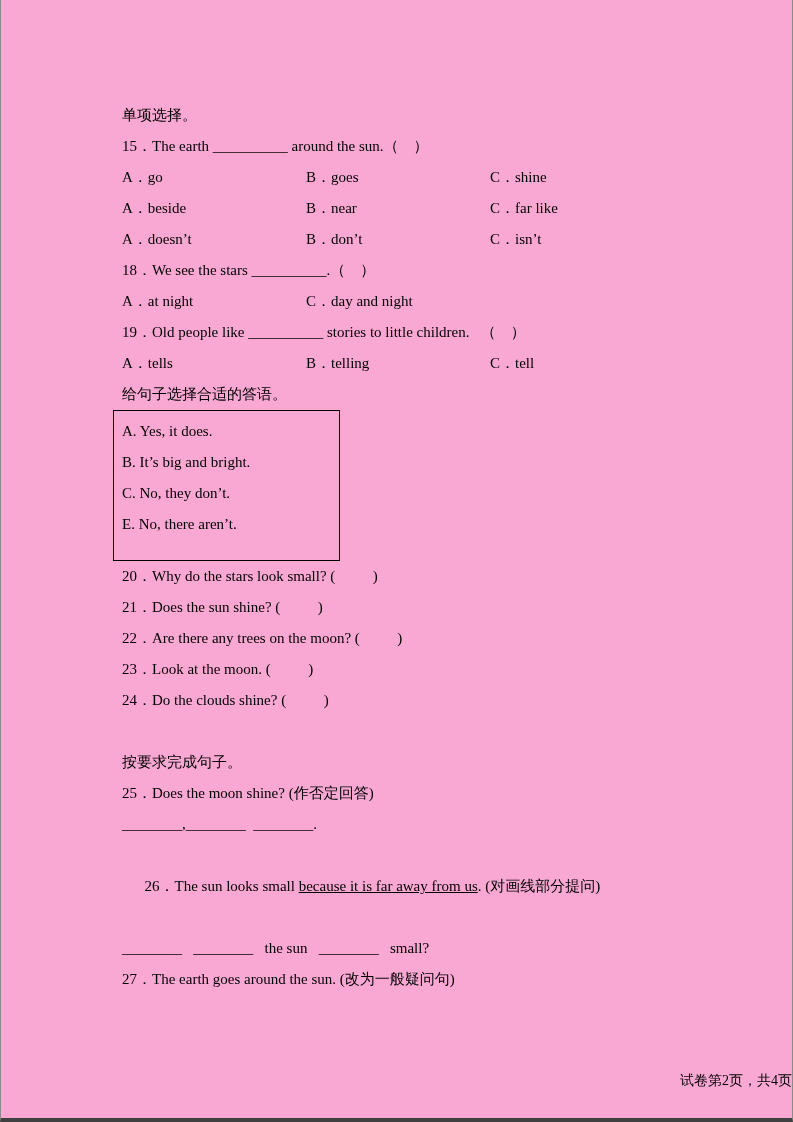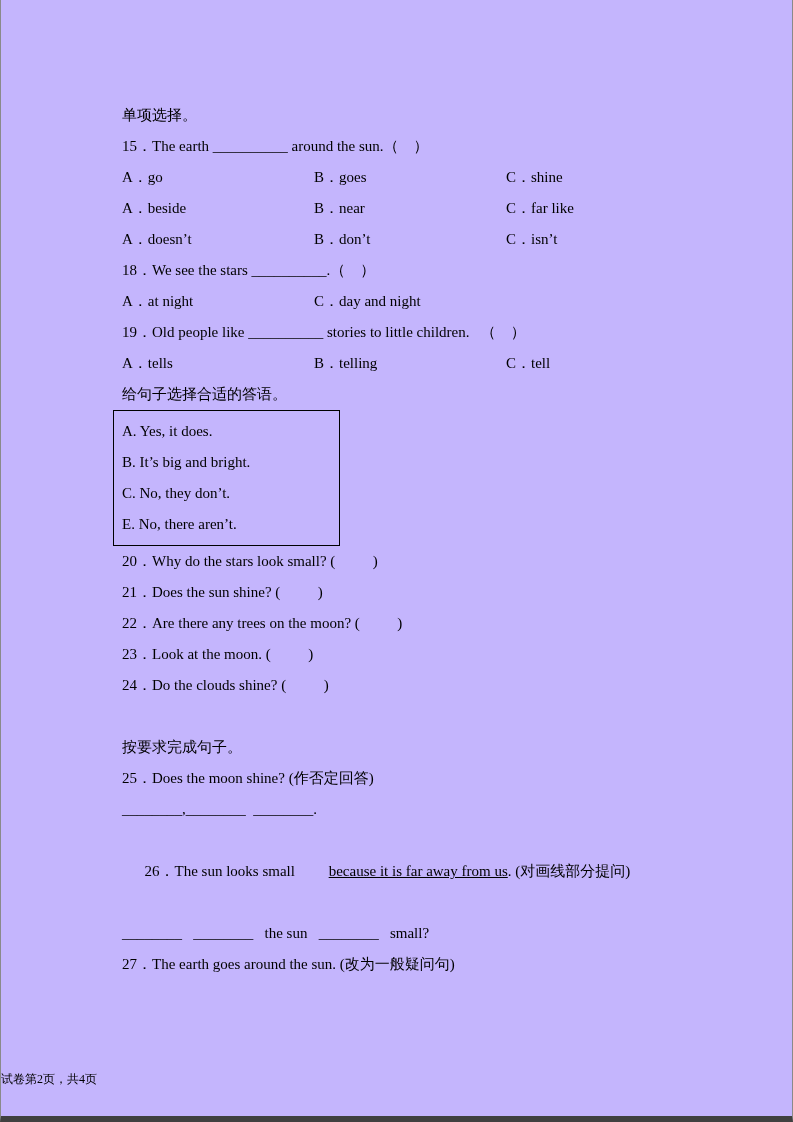--- a/index.html
+++ b/index.html
@@ -1,60 +1,59 @@
 <!DOCTYPE html>
 <html><head>
 <meta charset="utf-8">
 <style>
   * { box-sizing: border-box; }
   html, body { margin: 0; padding: 0; background: #ffffff; }
   .page {
     position: relative;
     width: 793px;
     height: 1122px;
-    background: #c4b5fd;
+    background: #f9a8d4;
     border-left: 1px solid #8a8a8a;
     border-right: 1px solid #8a8a8a;
-    border-bottom: 6px solid #404040;
+    border-bottom: 4px solid #404040;
     font-family: "Liberation Serif", "DejaVu Serif", serif;
     font-size: 15px;
     color: #000000;
     overflow: hidden;
   }
   .content {
     padding: 100px 60px 0 121px;
   }
   .line {
     line-height: 31px;
     white-space: pre-wrap;
     min-height: 31px;
   }
   .options {
     display: grid;
     grid-template-columns: 184px 184px 1fr;
     line-height: 31px;
-    gap: 8px;
   }
   .opt { white-space: pre-wrap; }
   .answer-box {
     width: 227px;
     margin-left: -9px;
     border: 1px solid #000000;
-    padding: 5px 0 5px 8px;
+    padding: 5px 0 20px 8px;
   }
   .answer-box .line { line-height: 31px; }
   .spacer { height: 31px; }
-  .u-part { text-decoration: underline; margin-left: 30px; }
+  .u-part { text-decoration: underline; }
   .footer {
     position: absolute;
     left: 0;
     right: 0;
     bottom: 28px;
-    text-align: left;
-    font-size: 12px;
+    text-align: right;
+    font-size: 14px;
     line-height: 18px;
   }
 </style>
 </head>
 <body>
 
 <div class="page">
   <div class="content">
 
     <div class="line">单项选择。</div>

